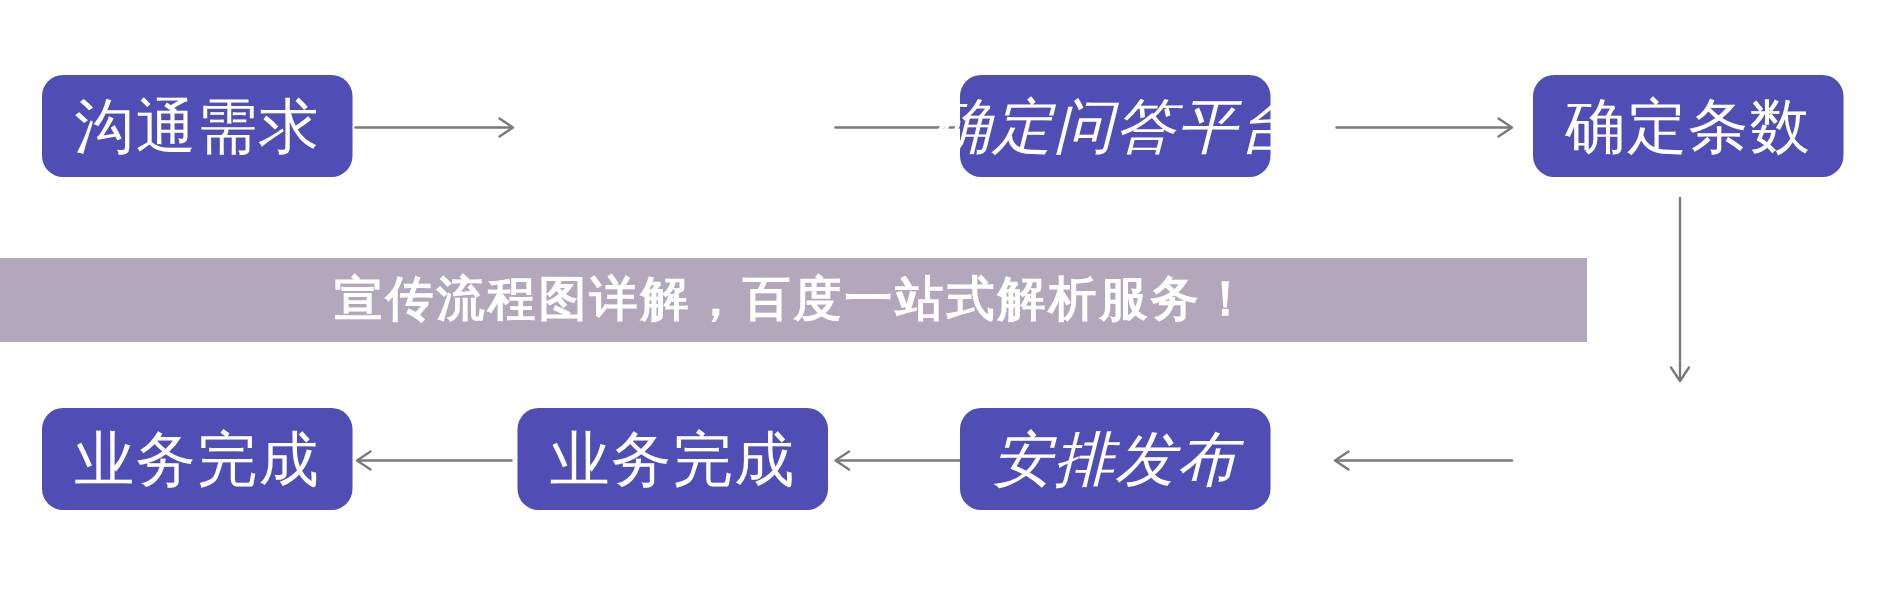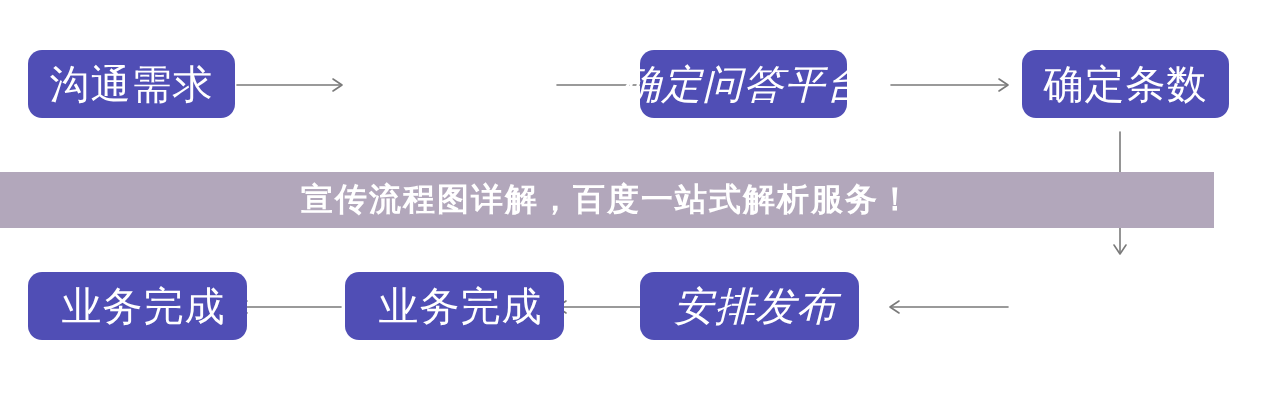--- a/index.html
+++ b/index.html
@@ -47,30 +47,30 @@
     z-index:3;
   }
   .node span{
     color:var(--c-node-text);
     font-size:40px;
     font-weight:400;
     white-space:nowrap;
     letter-spacing:1px;
   }
   .row-top{top:50px;}
-  .row-bottom{top:272px;padding-left:12px;}
+  .row-bottom{top:272px;}
   .col-1{left:28px;}
   .col-2{left:345px;}
   .col-3{left:640px;font-style:italic;}
   .col-4{left:1012px;margin-left:10px;}
   .banner{
     position:absolute;
     left:0;
     top:172px;
-    width:1214px;
+    width:1058px;
     height:56px;
     background:var(--c-banner-bg);
     z-index:2;
     display:flex;
     align-items:center;
     justify-content:center;
   }
   .banner span{
     color:var(--c-banner-text);
     font-size:32px;

